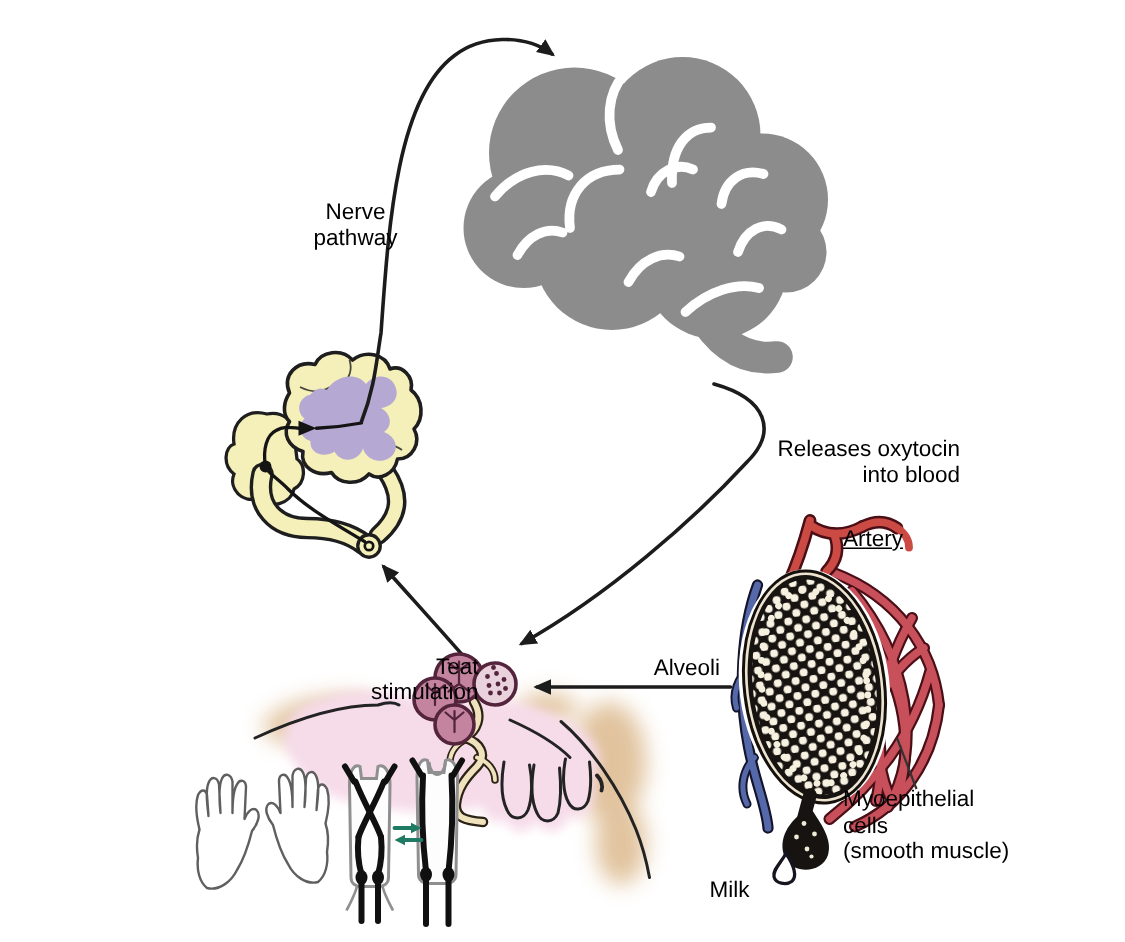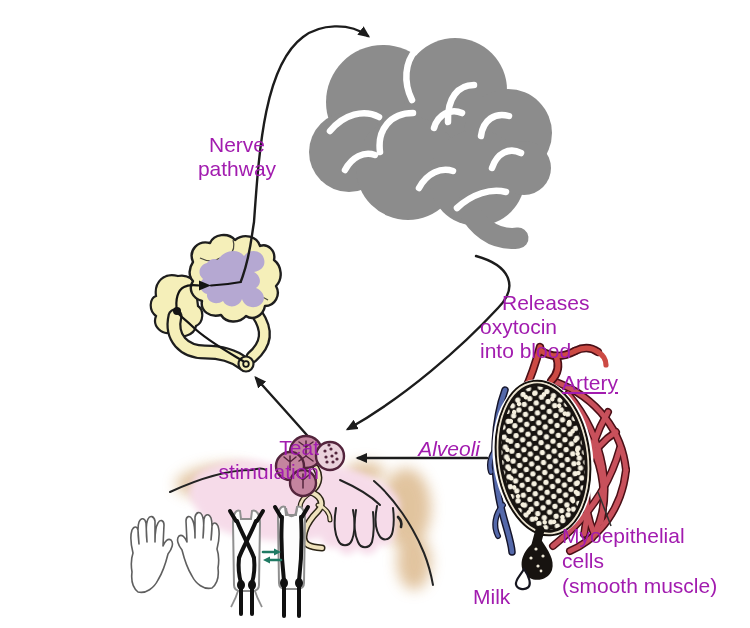--- a/index.html
+++ b/index.html
@@ -1,23 +1,23 @@
 <!DOCTYPE html>
 <html><head>
 <meta charset="utf-8">
 <style>
   html,body{margin:0;padding:0;background:#ffffff;}
   .stage{position:relative;width:750px;height:628px;background:#ffffff;overflow:hidden;
          font-family:"Liberation Sans",sans-serif;}
   .stage svg{position:absolute;left:0;top:0;}
-  .lbl{position:absolute;font-size:21px;line-height:1.15;color:#a21caf;white-space:pre-line;}
+  .lbl{position:absolute;font-size:15px;line-height:1.15;color:#000000;white-space:pre-line;}
   .lbl-nerve-pathway{left:182px;top:133px;width:110px;text-align:center;}
-  .lbl-releases-oxytocin{left:480px;top:291px;width:160px;text-align:left;text-indent:22px;}
-  .lbl-artery{left:562px;top:371px;text-decoration:underline;}
-  .lbl-alveoli{left:400px;top:437px;width:80px;text-align:right;font-style:italic;}
+  .lbl-releases-oxytocin{left:480px;top:291px;width:160px;text-align:right;text-indent:22px;}
+  .lbl-artery{left:562px;top:351px;text-decoration:underline;}
+  .lbl-alveoli{left:400px;top:437px;width:80px;text-align:right;}
   .lbl-teat-stimulation{left:205px;top:436px;width:114px;text-align:right;}
   .lbl-myoepithelial{left:562px;top:524px;line-height:1.18;}
   .lbl-milk{left:473px;top:585px;}
 </style>
 </head>
 <body>
 
 <div class="stage">
 
 <svg width="750" height="628" viewBox="0 0 750 628">

